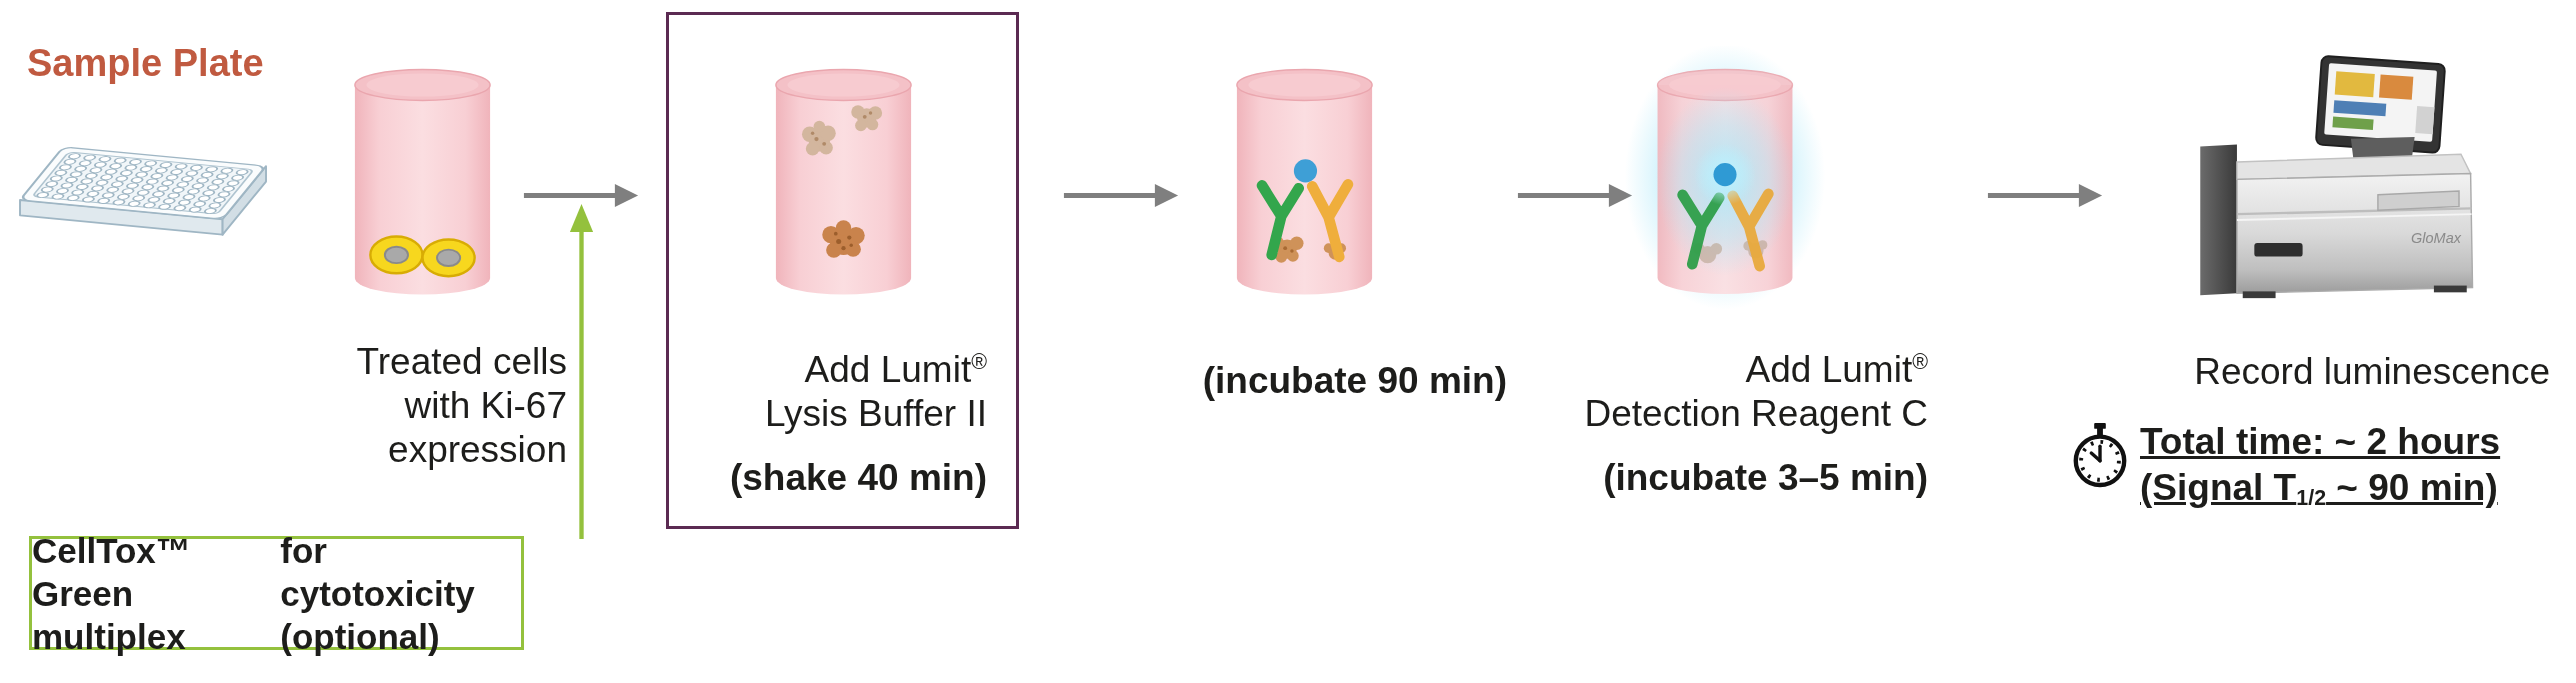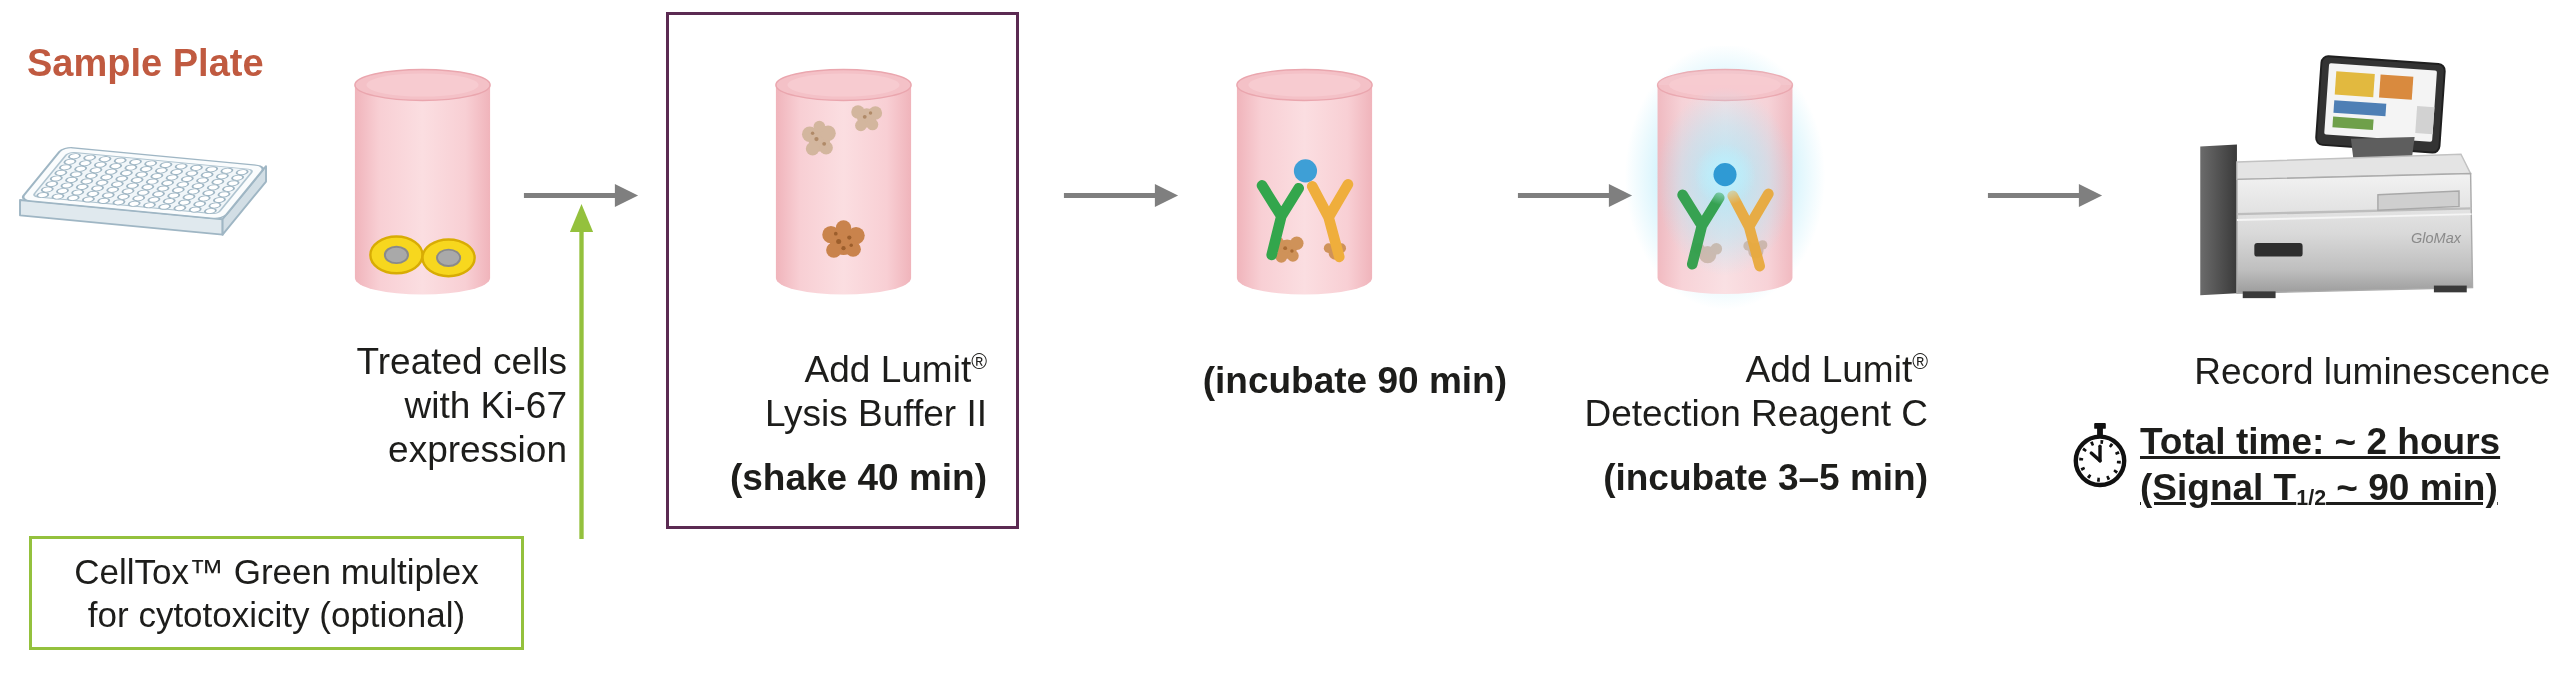--- a/index.html
+++ b/index.html
@@ -19,22 +19,22 @@
   .bold { font-weight: 700; }
   .gap { margin-top: 19.3px; }
   .sample-label {
     font-size: 38px; font-weight: 700;
     color: var(--sample-plate-label, #C05A40);
     white-space: nowrap;
   }
   .highlight-box { border: 3.9px solid var(--highlight-border, #5B2A52); }
   .celltox-box {
     border: 3.9px solid var(--celltox-green, #94C13D);
-    display: flex; flex-direction: column; justify-content: center; align-items: center;
-    font-size: 35px; font-weight: 400; line-height: 43px; text-align: right;
+    display: flex; flex-direction: row; justify-content: center; align-items: center;
+    font-size: 35px; font-weight: 700; line-height: 43px; text-align: left;
     background: #ffffff;
   }
   .timing { font-size: 37px; line-height: 46px; font-weight: 700; white-space: nowrap; text-decoration: underline; }
   sup.reg { font-size: 0.58em; }
   sub.half { font-size: 0.58em; vertical-align: -0.25em; }
 </style>
 </head>
 <body>
 
 <div class="stage">

